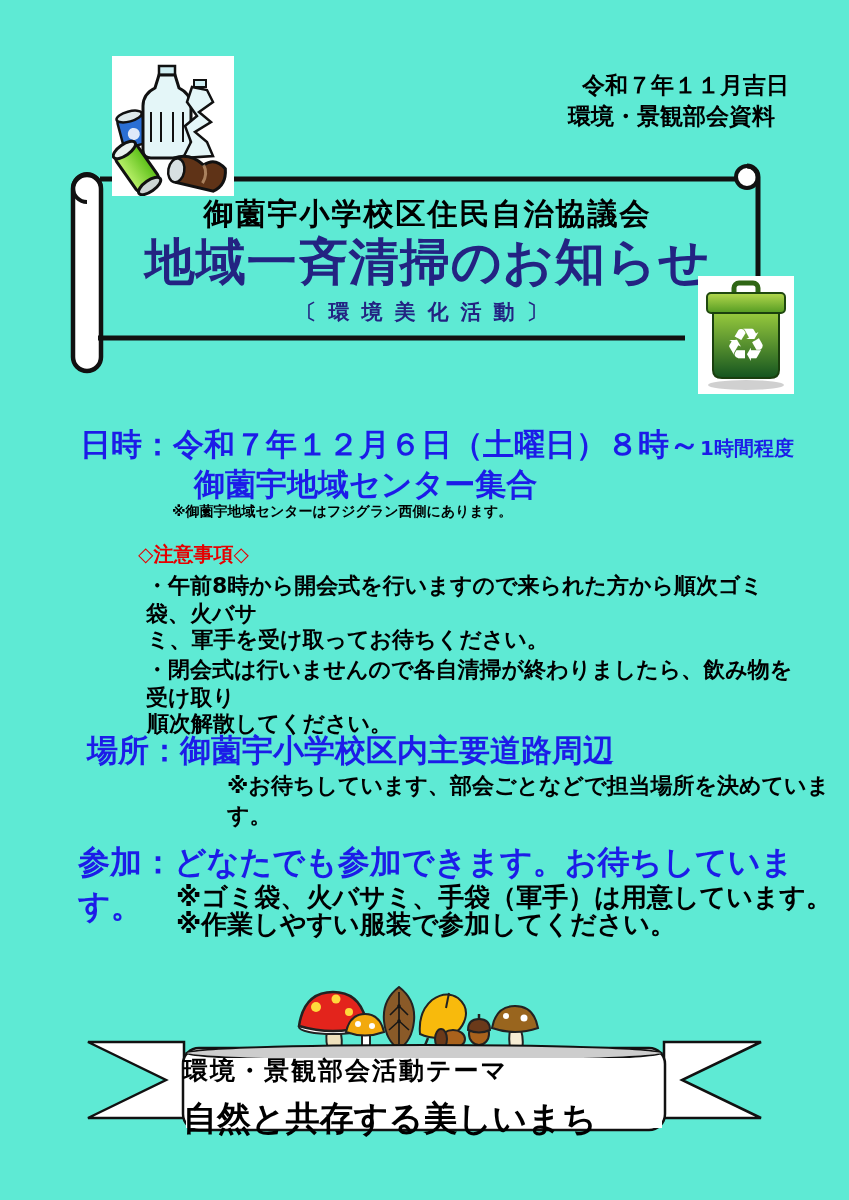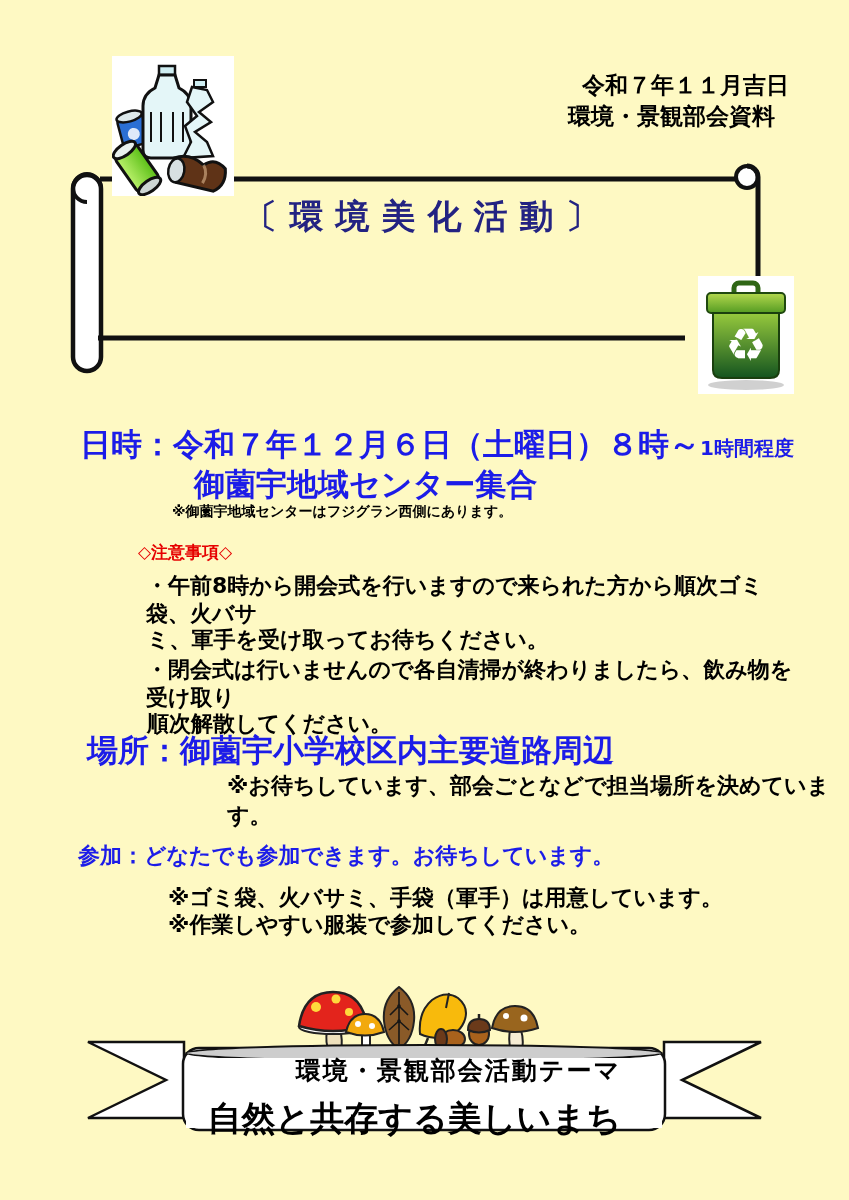--- a/index.html
+++ b/index.html
@@ -1,45 +1,45 @@
 <!DOCTYPE html>
 <html><head>
 <meta charset="utf-8">
 <style>
   html,body{margin:0;padding:0;background:#ffffff;}
   .page{
-    position:relative;width:849px;height:1200px;background:#fef9c3;
+    position:relative;width:849px;height:1200px;background:#5eead4;
     font-family:"DejaVu Sans","Liberation Sans",sans-serif;overflow:hidden;
   }
   .abs{position:absolute;}
   
   .header-meta{left:568px;top:70px;width:240px;font-size:23px;font-weight:bold;color:#000;line-height:31px;}
   .header-meta .l1{text-indent:14px;}
   
   .banner-text{left:95px;top:196px;width:665px;text-align:center;}
   .banner-org{font-size:30px;font-weight:bold;color:#000;letter-spacing:2px;line-height:36px;}
   .banner-title{font-size:50px;font-weight:bold;color:#232382;line-height:60px;letter-spacing:1px;}
-  .banner-sub{font-size:34px;font-weight:bold;color:#232382;line-height:40px;letter-spacing:12px;}
+  .banner-sub{font-size:21px;font-weight:bold;color:#232382;line-height:40px;letter-spacing:12px;}
   
   .sched1{left:80px;top:424px;font-size:31px;font-weight:bold;color:#1c1ce8;white-space:nowrap;}
   .sched1 .dur{font-size:20px;}
   .sched2{left:170px;top:464px;font-size:31px;font-weight:bold;color:#1c1ce8;margin-left:24px;}
   .sched-note{left:172px;top:503px;font-size:14px;font-weight:600;color:#000;}
   
-  .caution-head{left:138px;top:541px;font-size:17px;font-weight:bold;color:#e60000;}
+  .caution-head{left:138px;top:541px;font-size:20px;font-weight:bold;color:#e60000;}
   .caution-body{left:146px;top:572px;width:650px;font-size:22px;font-weight:600;color:#000;line-height:28px;}
   .caution-body .cont{margin-left:1px;font-family:Liberation Mono, monospace;}
   
   .loc-line{left:80px;top:730px;font-size:31px;font-weight:bold;color:#1c1ce8;margin-left:7px;}
   .loc-note{left:227px;top:771px;font-size:22px;font-weight:600;color:#000;}
   
-  .part-line{left:78px;top:841px;font-size:22px;font-weight:bold;color:#1c1ce8;}
-  .part-notes{left:168px;top:884px;font-size:22px;font-weight:600;color:#000;line-height:27px;}
-  
-  .ribbon-text{left:183px;top:1056px;width:438px;text-align:right;color:#000;}
+  .part-line{left:78px;top:841px;font-size:32px;font-weight:bold;color:#1c1ce8;}
+  .part-notes{left:176px;top:884px;font-size:26px;font-weight:600;color:#000;line-height:27px;}
+  
+  .ribbon-text{left:183px;top:1056px;width:438px;text-align:left;color:#000;}
   .ribbon-label{font-size:25px;font-weight:bold;letter-spacing:2px;line-height:29px;}
   .ribbon-theme{font-size:34px;font-weight:bold;line-height:38px;margin-top:14px;}
   
   .recyclables{left:112px;top:56px;width:122px;height:140px;background:#ffffff;}
   .scroll-svg{left:60px;top:160px;width:710px;height:250px;}
   .bin{left:698px;top:276px;width:96px;height:118px;background:#ffffff;}
   .autumn{left:296px;top:986px;width:262px;height:66px;}
   .ribbon-svg{left:80px;top:1035px;width:692px;height:105px;}
   svg{display:block;}
 </style>
@@ -95,20 +95,22 @@
     </g>
 
     <g transform="rotate(10 85 118)">
       <path d="M 60,106 Q 58,122 66,130 L 104,132 Q 116,124 112,108 Q 100,98 90,108 Q 74,98 60,106 Z" fill="#5f3317" stroke="#111" stroke-width="3"></path>
       <ellipse cx="64" cy="118" rx="8" ry="12" fill="#d8e0e2" stroke="#111" stroke-width="2.5"></ellipse>
       <path d="M 90,108 Q 96,116 92,126" stroke="#caa27c" stroke-width="3" fill="none" opacity="0.7"></path>
     </g>
   </svg>
 
   <div class="abs banner-text">
+    <div class="banner-org">御薗宇小学校区住民自治協議会</div>
+    <div class="banner-title">地域一斉清掃のお知らせ</div>
     <div class="banner-sub">〔環境美化活動〕</div>
   </div>
 
   <div class="abs bin">
     <svg viewBox="0 0 96 118" width="96" height="118">
       <defs>
         <linearGradient id="lidGrad" x1="0" y1="0" x2="0" y2="1">
           <stop offset="0" stop-color="#b4d94e"></stop>
             <stop offset="1" stop-color="#549b22"></stop>
         </linearGradient>

